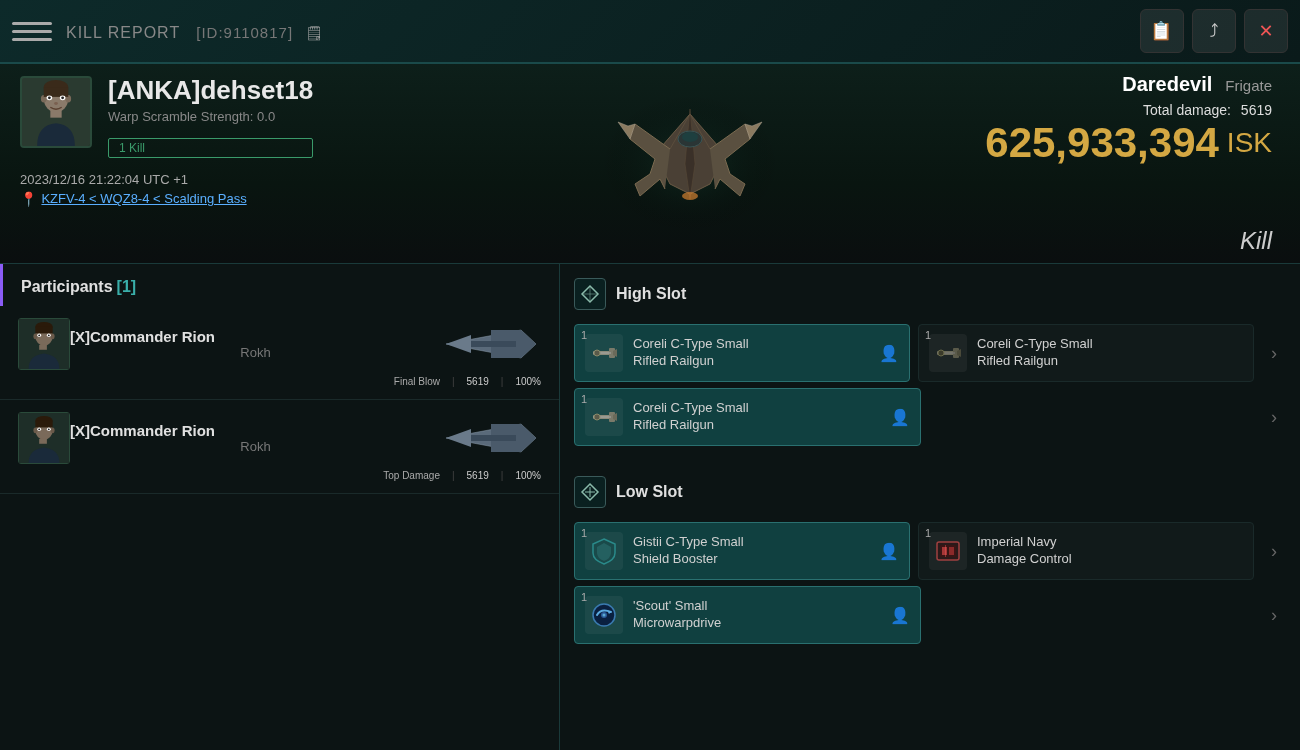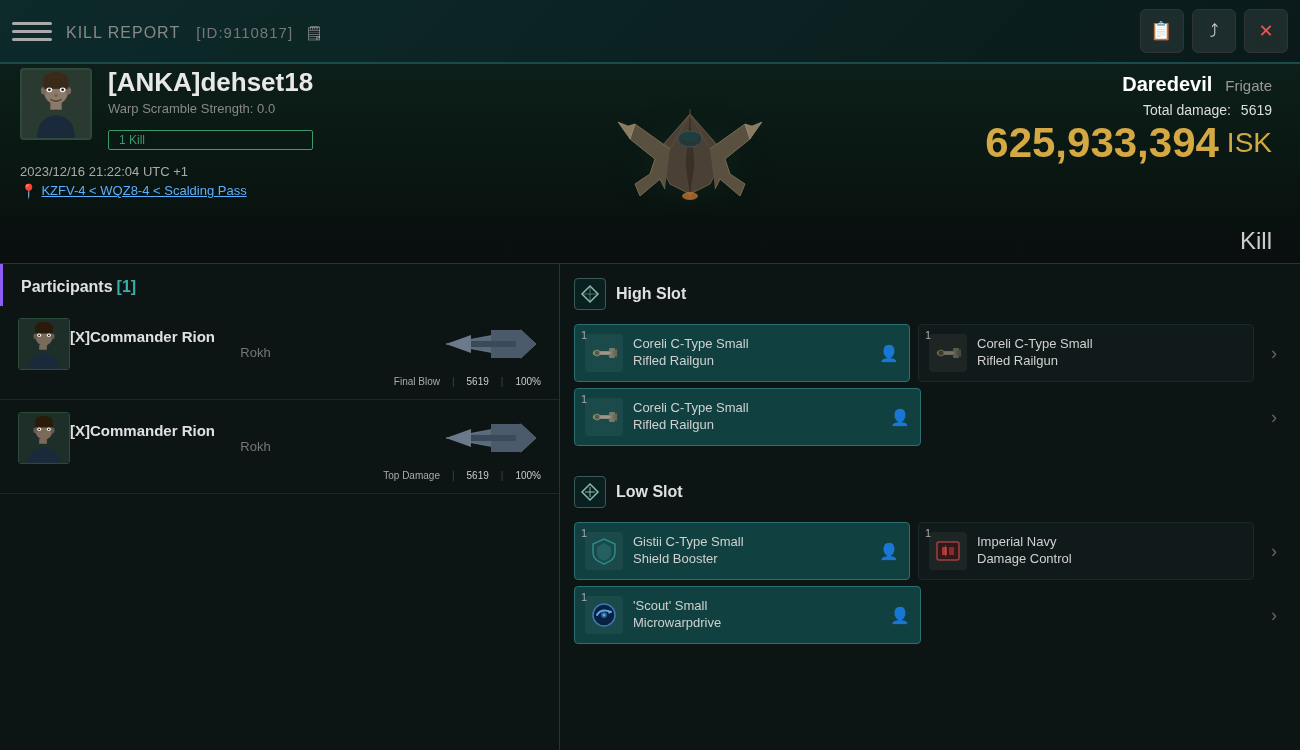--- a/index.html
+++ b/index.html
@@ -74,21 +74,21 @@
     .top-panel {
       display: flex;
       height: 200px;
       background: linear-gradient(to bottom, #0d1f1a 0%, #091510 60%, #0a0e0f 100%);
       border-bottom: 1px solid #1a3a3a;
       position: relative;
     }
     .victim-info {
       display: flex;
       flex-direction: column;
-      padding: 4px 20px;
+      padding: 12px 20px;
       width: 460px;
     }
     .victim-row {
       display: flex;
       align-items: flex-start;
       gap: 16px;
     }
     .avatar {
       width: 72px;
       height: 72px;
@@ -206,20 +206,21 @@
       margin-left: 8px;
     }
     .isk-row {
       display: flex;
       align-items: center;
       margin-bottom: 20px;
     }
     .kill-type {
       font-size: 24px;
       color: #ccc;
+      font-style: italic;
       margin-top: 43px;
     }
 
     
     .bottom-panels {
       display: flex;
       height: calc(750px - 264px);
     }
 
     

